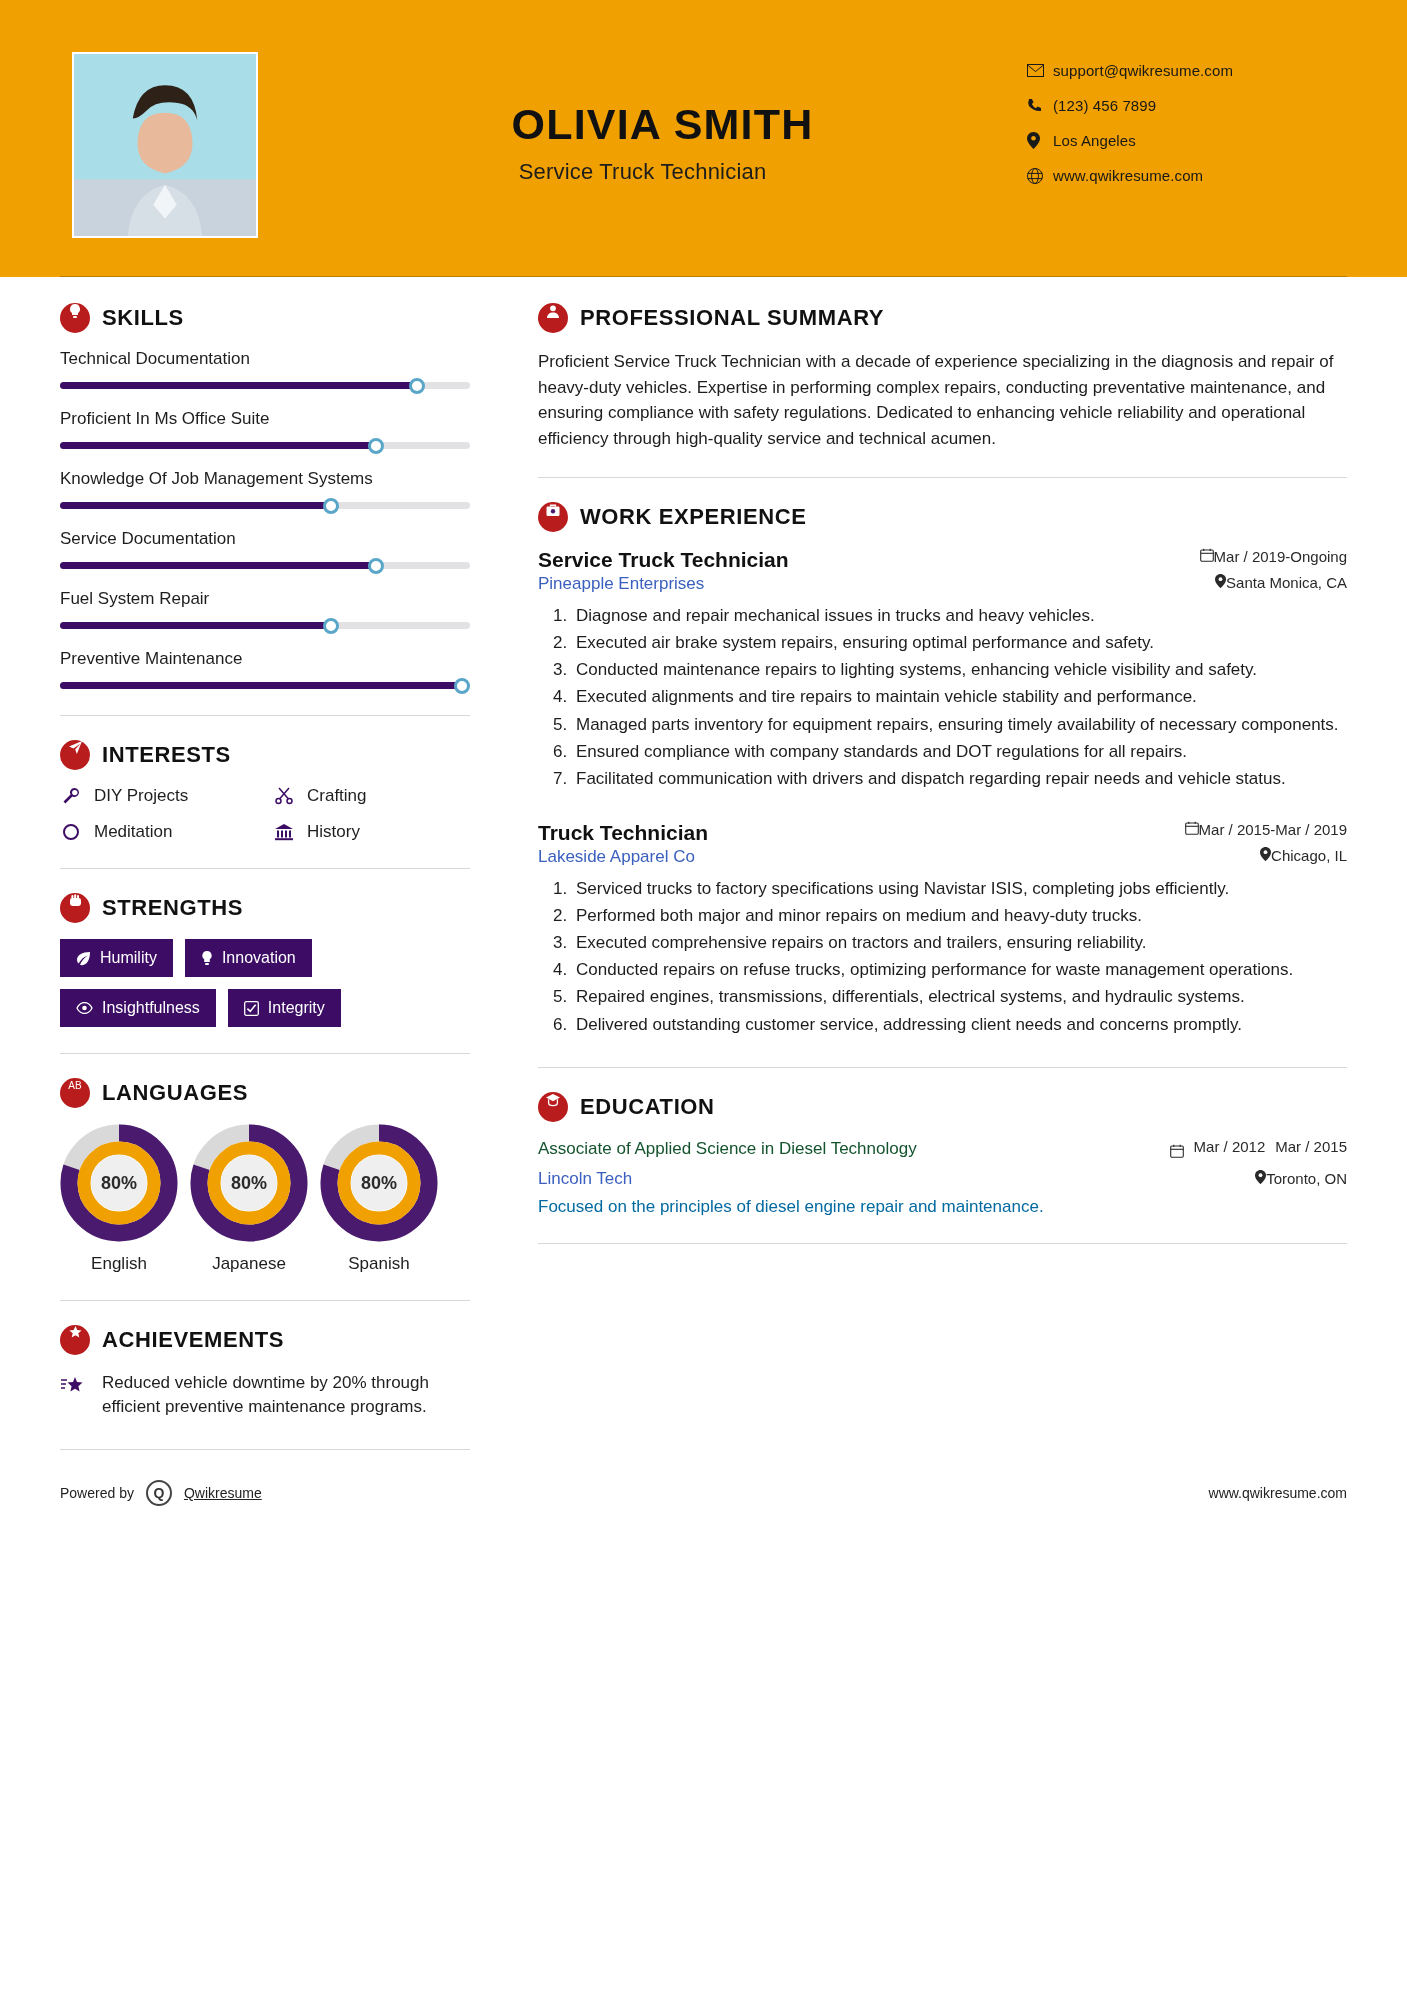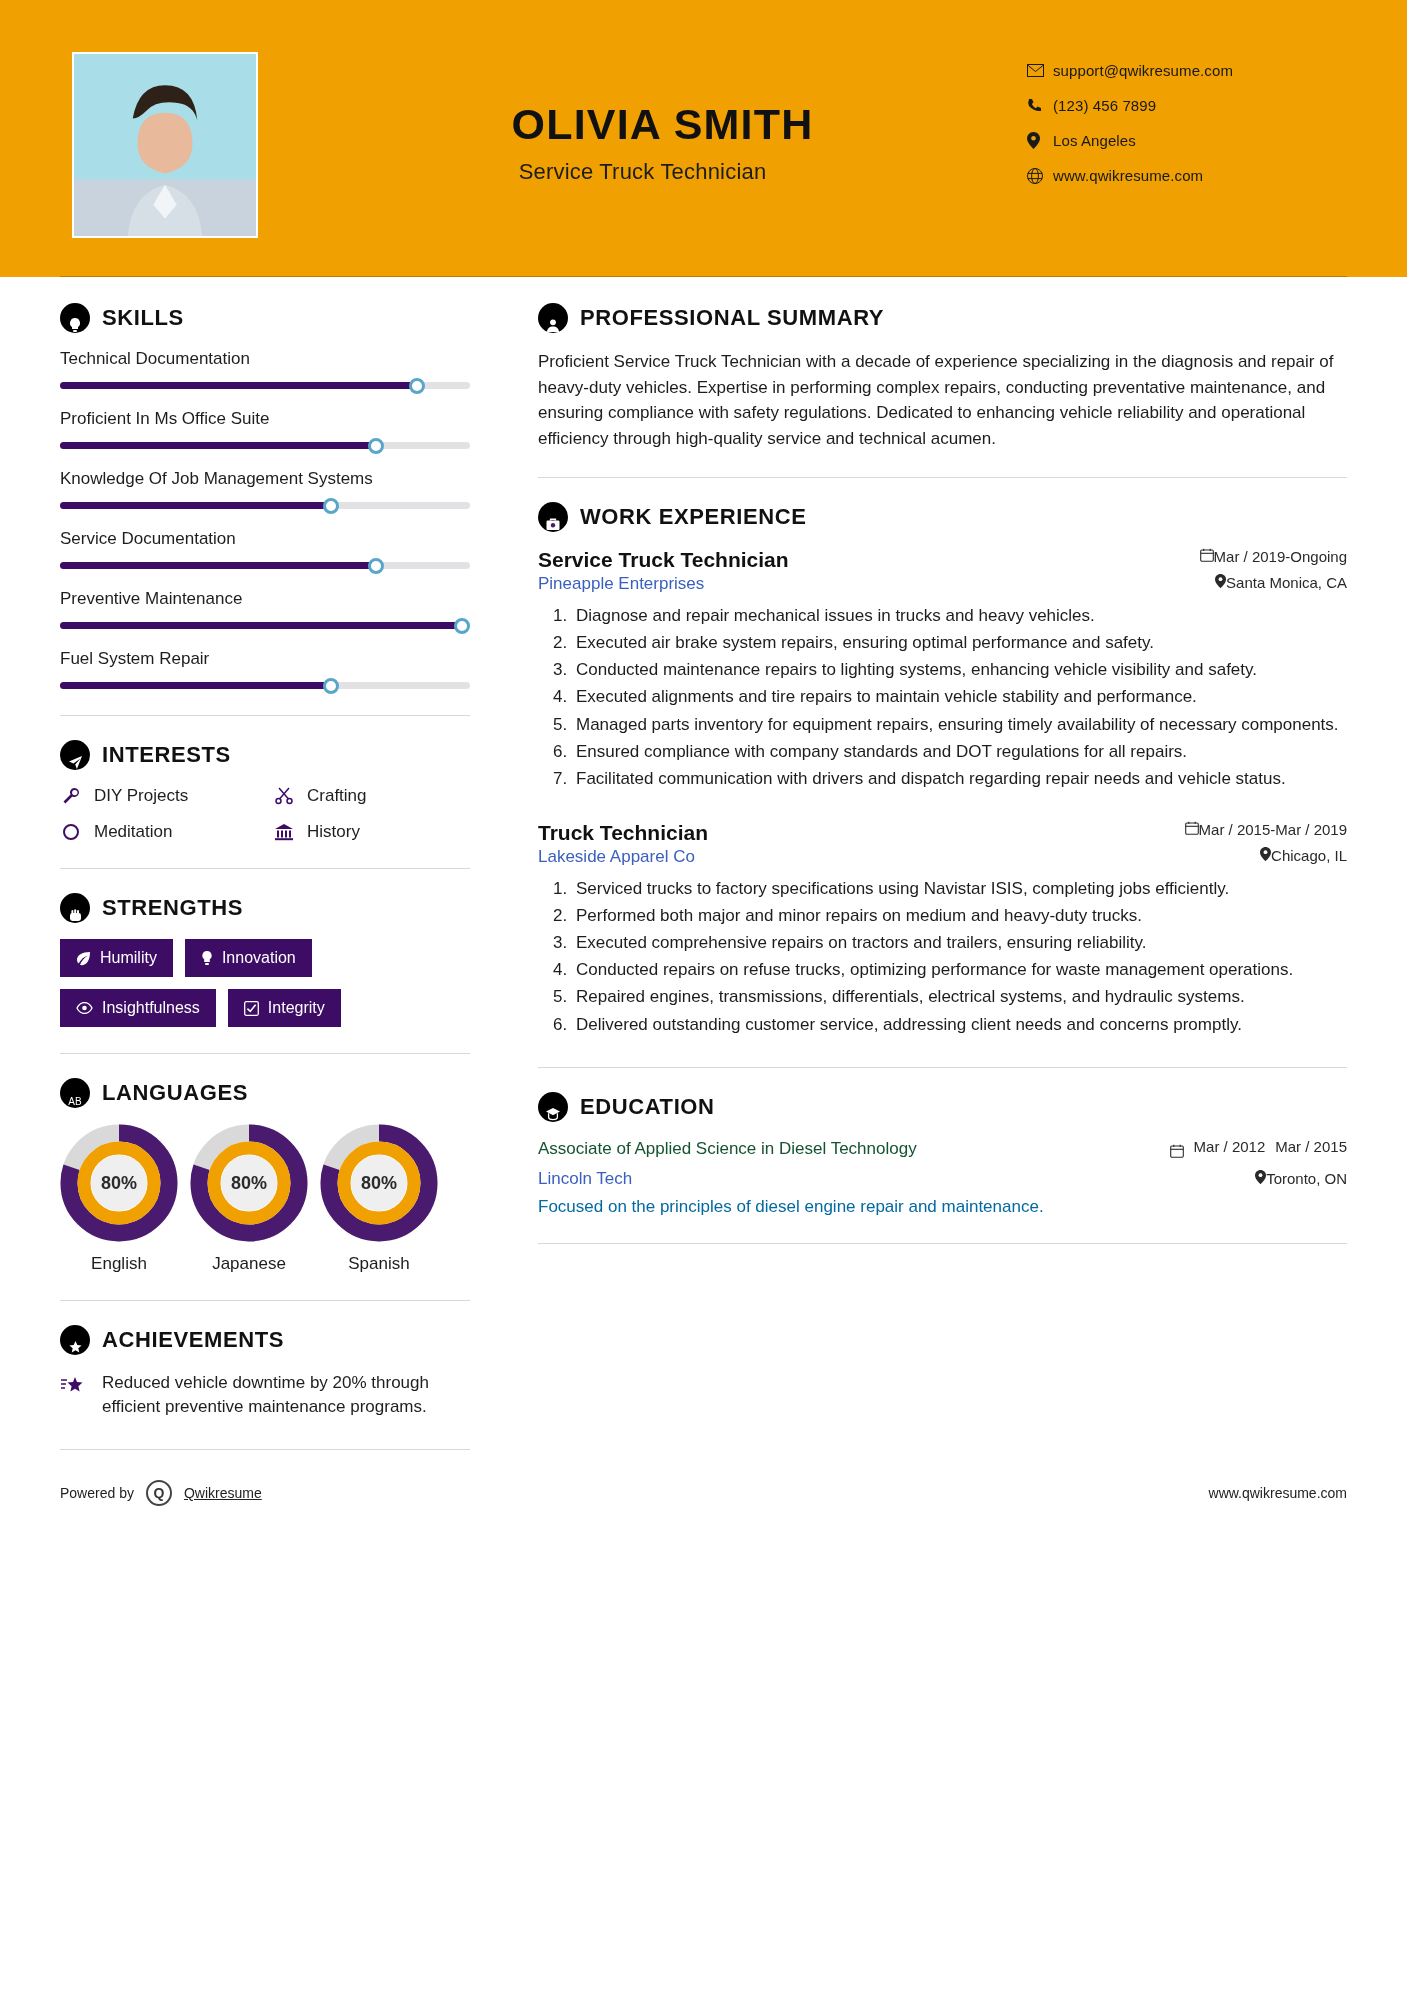--- a/index.html
+++ b/index.html
@@ -106,23 +106,23 @@
 
   .sec-head {
     display: flex;
     align-items: center;
     gap: 12px;
     margin-bottom: 16px;
   }
   .sec-icon {
     width: 30px; height: 30px;
     border-radius: 50%;
-    background: #000000;
+    background: #b91c1c;
     color: #ffffff;
-    display: flex; align-items: flex-end; justify-content: center;
+    display: flex; align-items: flex-start; justify-content: center;
     flex: 0 0 30px;
   }
   .sec-title {
     font-size: 22px;
     font-weight: bold;
     letter-spacing: .6px;
     color: #111111;
   }
 
   .divider { height: 1px; background: #d8d8d8; margin: 26px 0 24px 0; }
@@ -341,31 +341,31 @@
           </div>
         </div>
         <div class="skill">
           <div class="skill-label">Service Documentation</div>
           <div class="bar">
             <div class="bar-fill" style="width:77%"></div>
               <div class="bar-knob" style="left:77%"></div>
           </div>
         </div>
         <div class="skill">
+          <div class="skill-label">Fuel System Repair</div>
+          <div class="bar">
+            <div class="bar-fill" style="width:66%"></div>
+              <div class="bar-knob" style="left:66%"></div>
+          </div>
+        </div>
+        <div class="skill">
           <div class="skill-label">Preventive Maintenance</div>
           <div class="bar">
             <div class="bar-fill" style="width:98%"></div>
               <div class="bar-knob" style="left:98%"></div>
-          </div>
-        </div>
-        <div class="skill">
-          <div class="skill-label">Fuel System Repair</div>
-          <div class="bar">
-            <div class="bar-fill" style="width:66%"></div>
-              <div class="bar-knob" style="left:66%"></div>
           </div>
         </div>
       </div>
 
       <div class="divider"></div>
 
       <div>
         <div class="sec-head">
           <span class="sec-icon">
             <svg width="15" height="15" viewBox="0 0 15 15">

